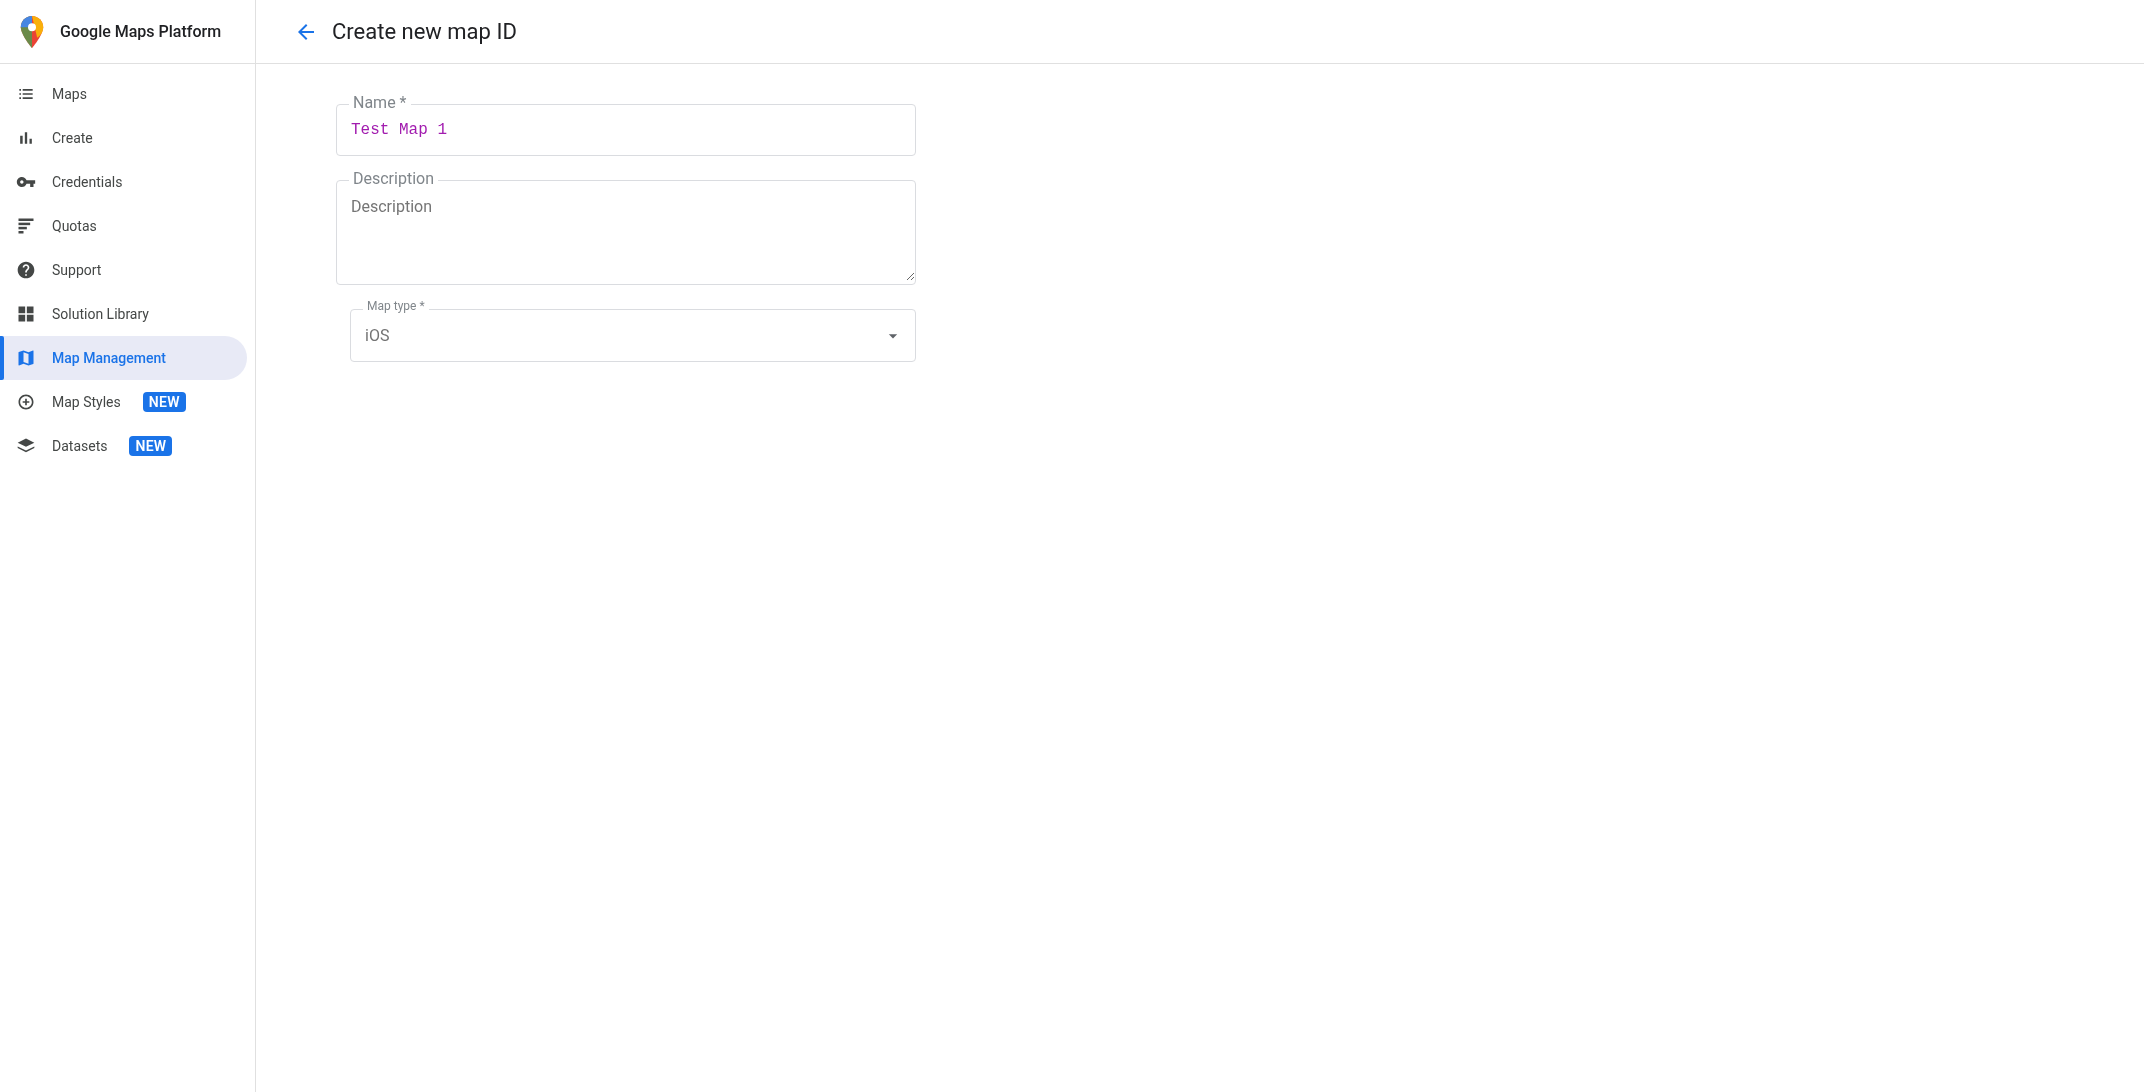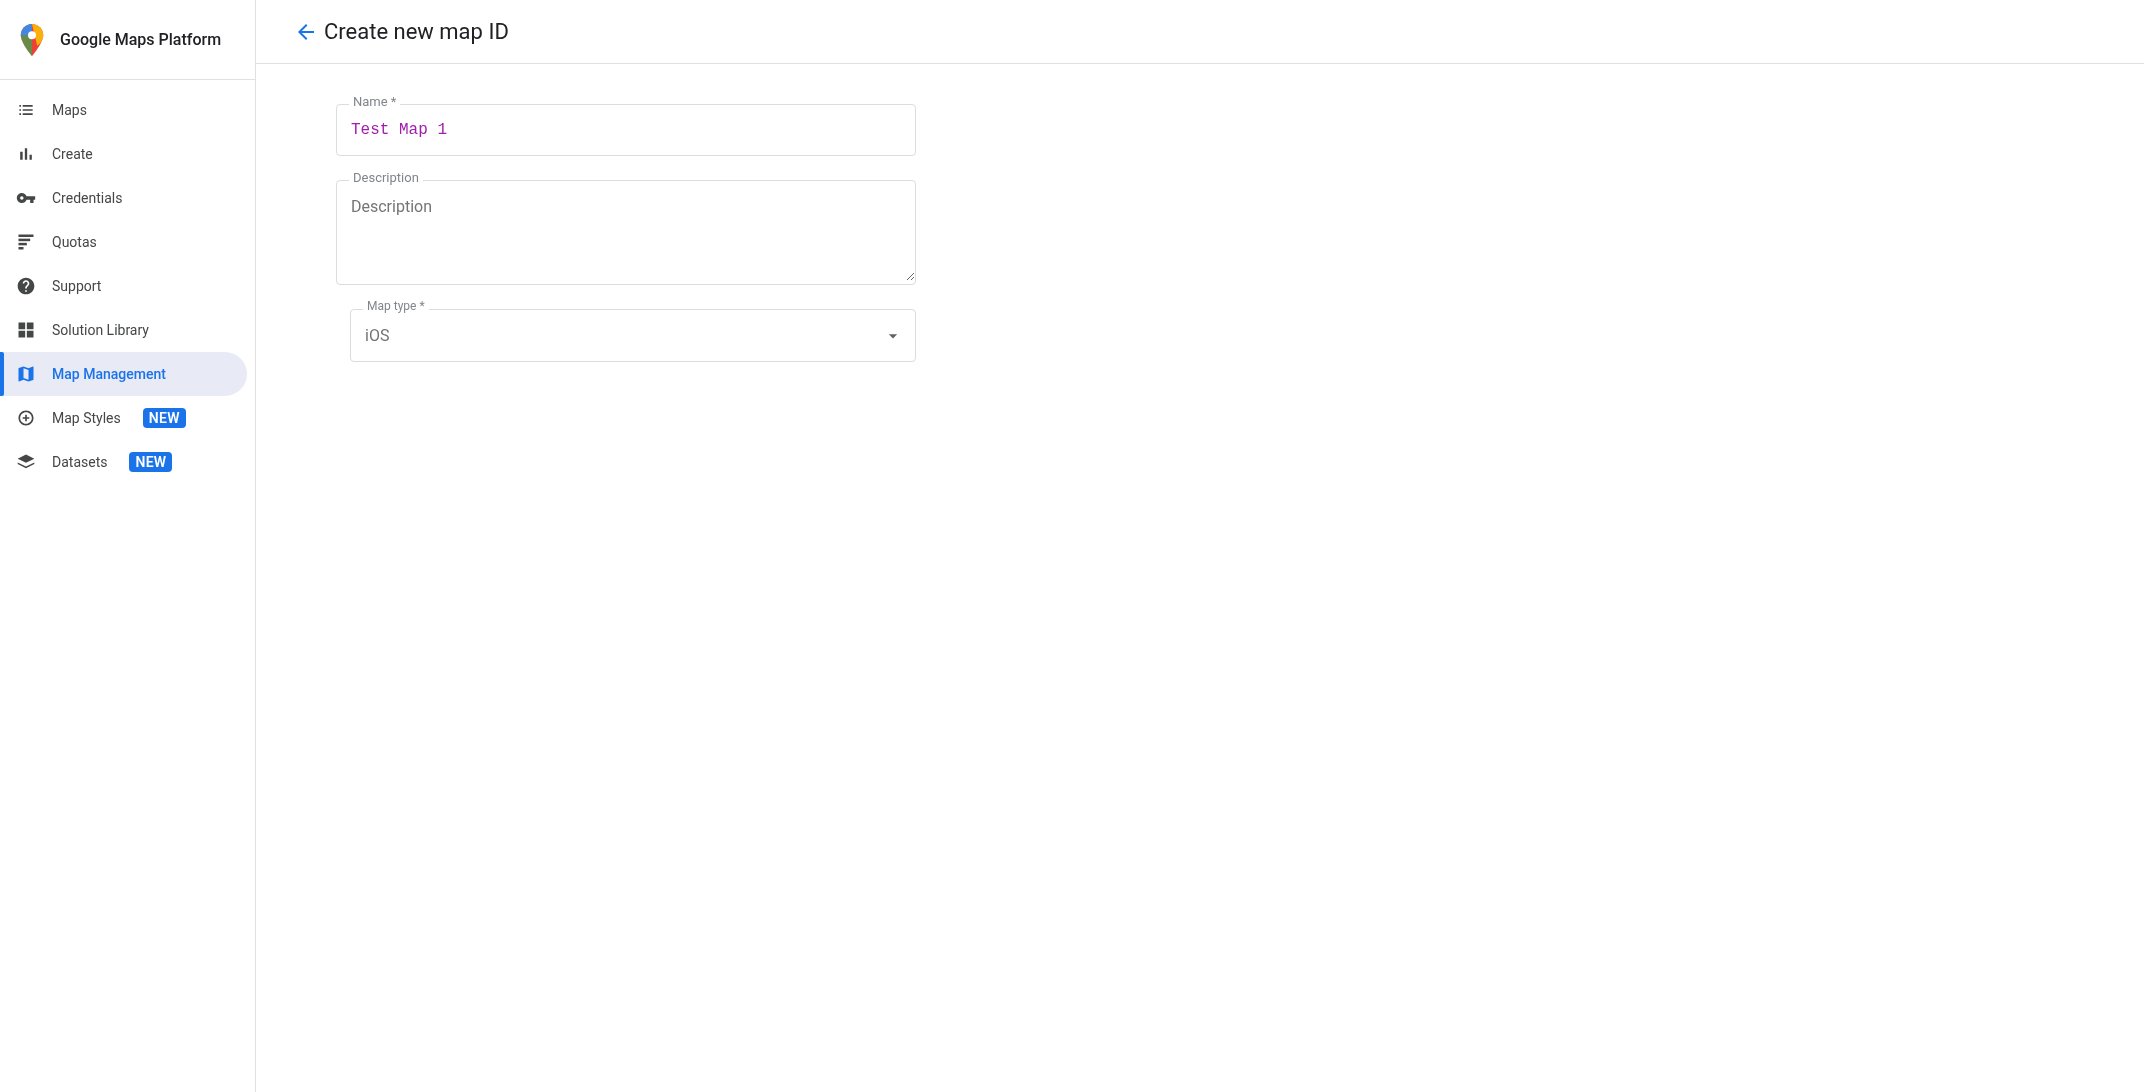--- a/index.html
+++ b/index.html
@@ -23,21 +23,21 @@
       background: #fff;
       height: 100vh;
       overflow-y: auto;
     }
 
     .sidebar-header {
       display: flex;
       align-items: center;
       padding: 28px 16px;
       border-bottom: 1px solid #e0e0e0;
-      height: 80px;
+      height: 64px;
       gap: 12px;
       text-align: center;
     }
 
     .sidebar-logo {
       width: 32px;
       height: 32px;
       flex-shrink: 0;
     }
 
@@ -119,21 +119,21 @@
       flex: 1;
       display: flex;
       flex-direction: column;
       overflow: auto;
       background: #fff;
     }
 
     .main-header {
       display: flex;
       align-items: center;
-      gap: 0;
+      gap: 8px;
       padding: 0 32px;
       height: 64px;
       border-bottom: 1px solid #e0e0e0;
     }
 
     .back-btn {
       width: 36px;
       height: 36px;
       display: flex;
       align-items: center;
@@ -167,21 +167,21 @@
       border-radius: 4px;
       background: #fff;
     }
 
     .field-label {
       position: absolute;
       top: -10px;
       left: 12px;
       background: #fff;
       padding: 0 4px;
-      font-size: 13px;
+      font-size: 16px;
       color: #80868b;
       font-weight: 400;
       line-height: 1;
     }
 
     .text-input {
       width: 100%;
       border: none;
       outline: none;
       padding: 16px 14px;

